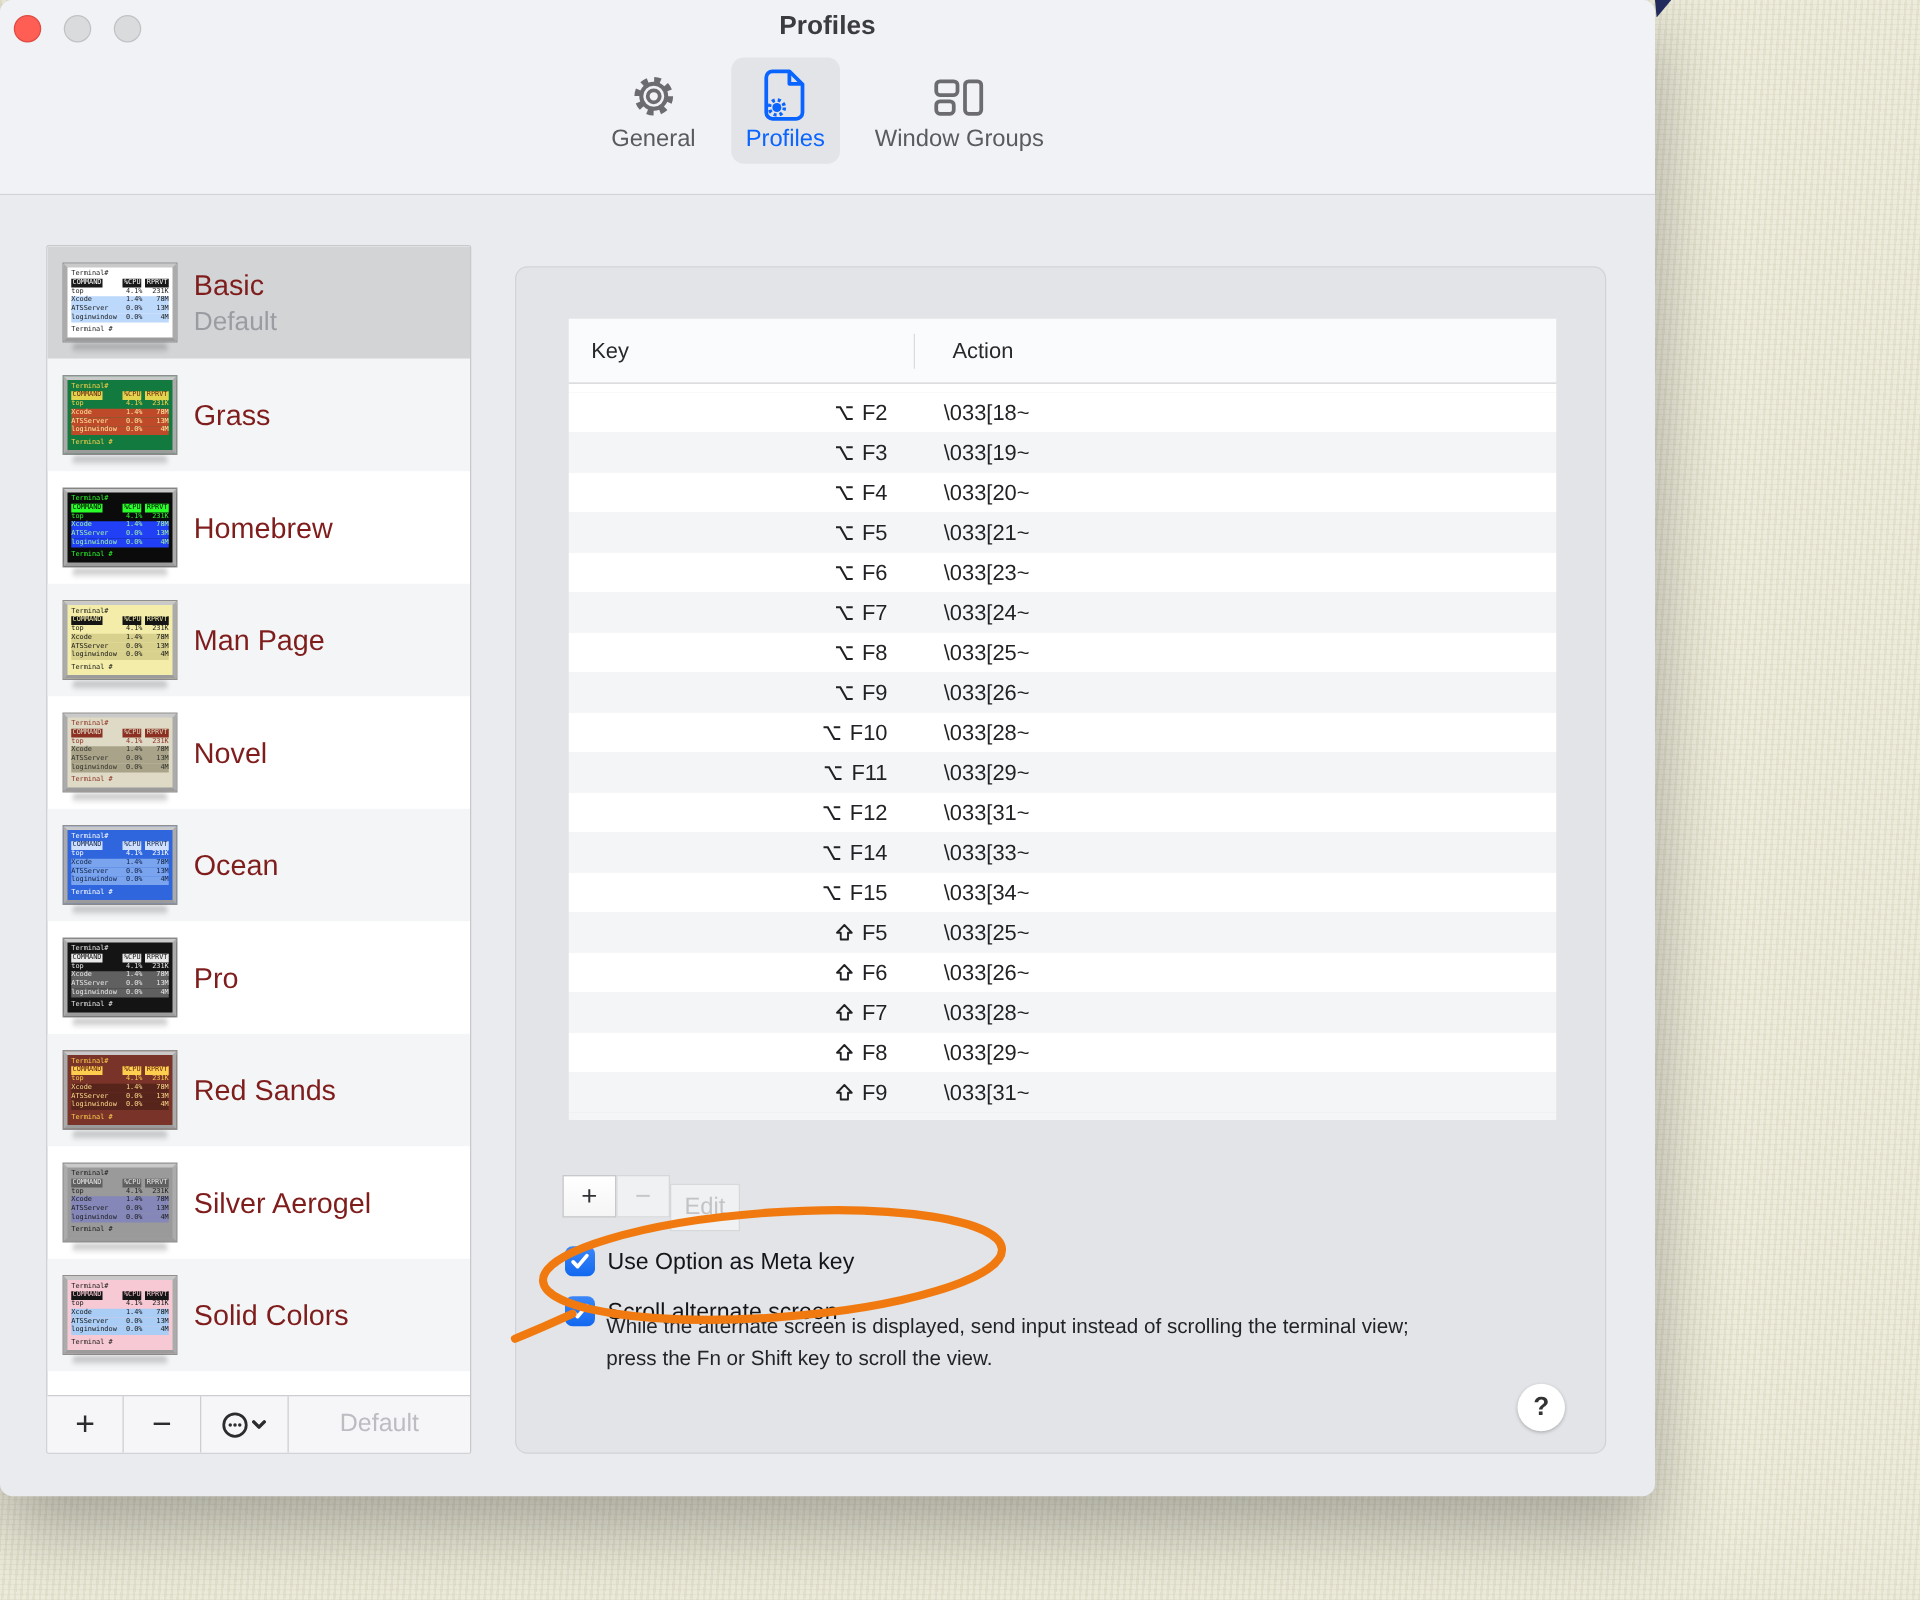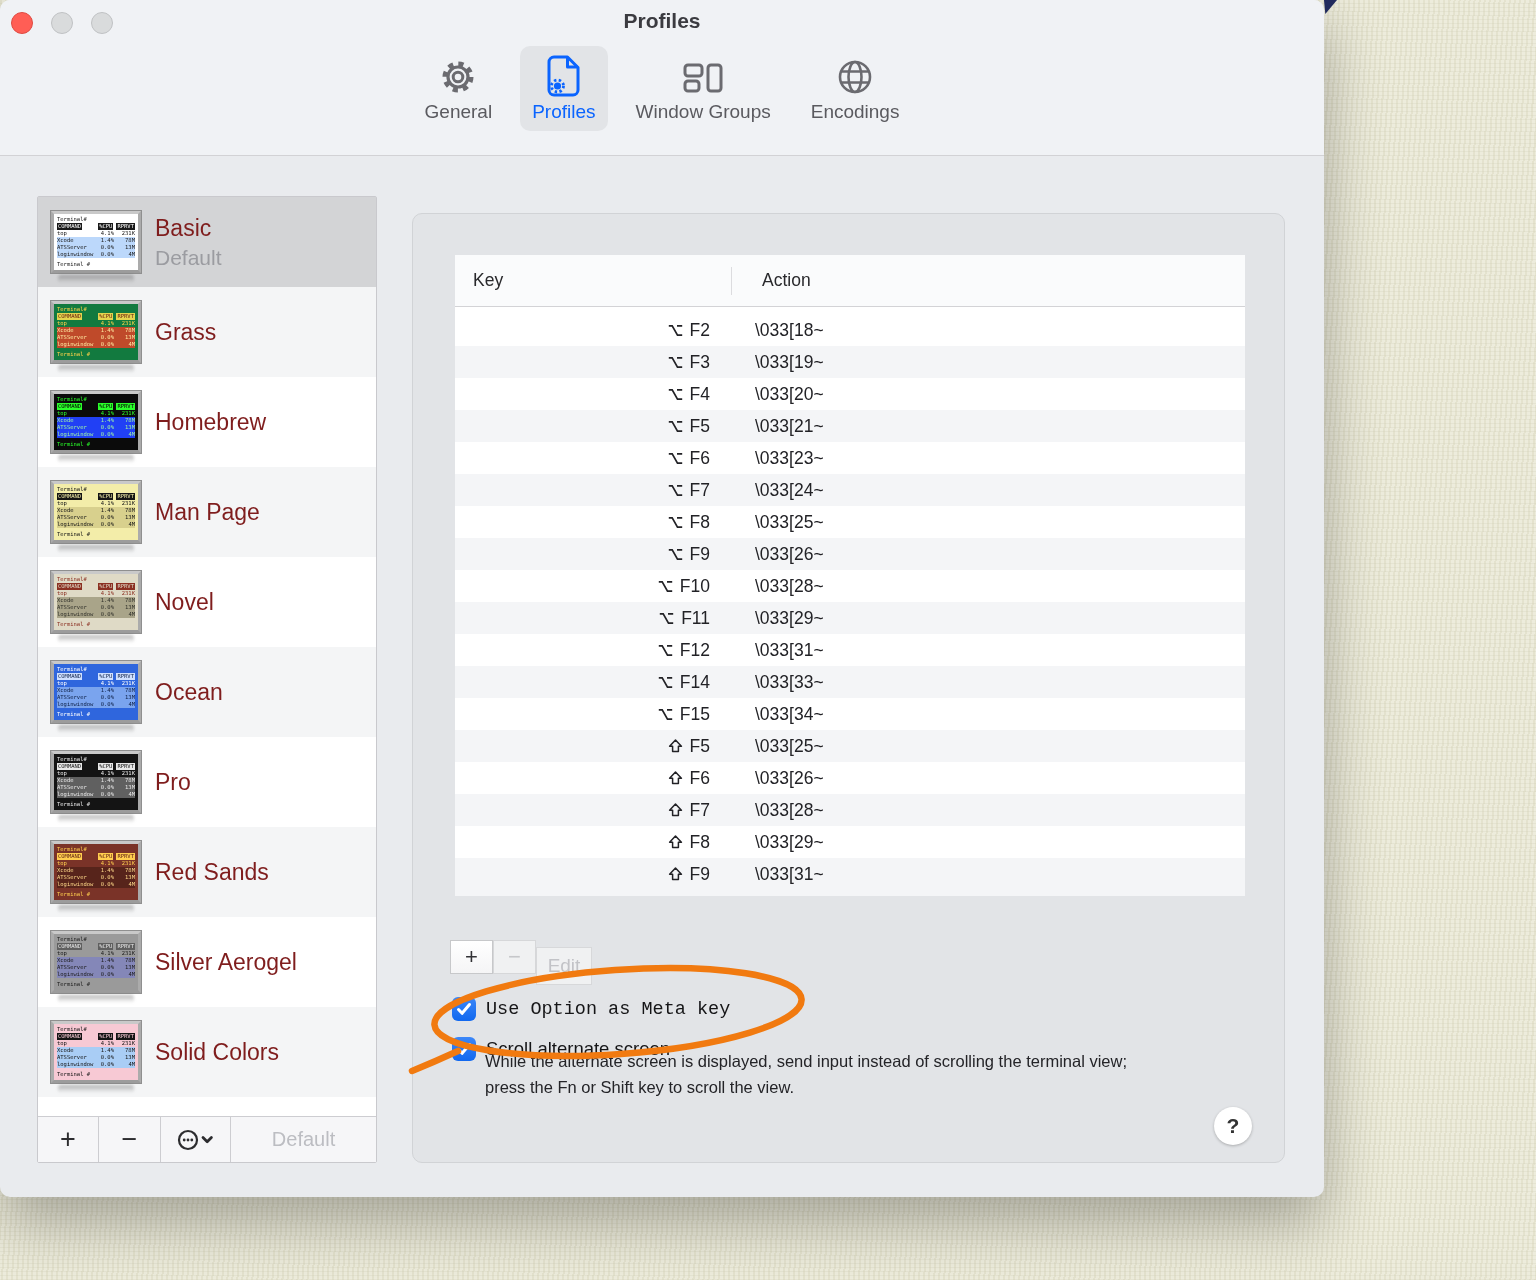--- a/index.html
+++ b/index.html
@@ -102,21 +102,21 @@
   .btnrow{position:absolute;left:450px;top:940px;width:200px;height:50px;}
   .sq-btn{position:absolute;width:43px;height:34px;border:1px solid #c7c8ca;
     background:linear-gradient(#ffffff,#f5f5f6);display:flex;align-items:center;justify-content:center;
     font-size:22px;color:#323236;}
   .sq-btn.b-remove{left:43px;background:rgba(252,252,252,.55);border-color:#d6d7d9;color:#c6c7ca;}
   .edit-btn{position:absolute;left:86px;top:7px;width:56px;height:38px;border:1.5px solid #d7d8da;
     background:rgba(246,247,247,.7);color:#c2c3c7;font-size:19px;display:flex;align-items:center;
     justify-content:center;}
   
   .cbrow{position:absolute;left:452px;display:flex;align-items:center;gap:10px;}
-  .cbrow.r1{top:997px;font-family:Liberation Mono, monospace;} .cbrow.r2{top:1037px;}
+  .cbrow.r1{top:997px;} .cbrow.r2{top:1037px;}
   .checkbox{width:24px;height:24px;border-radius:6px;background:linear-gradient(#3c87f8,#1168ef);
     display:flex;align-items:center;justify-content:center;flex:none;}
   .cb-label{font-size:18.5px;color:#151517;}
   .help-text{position:absolute;left:485px;top:1048px;width:668px;font-size:16.5px;line-height:26px;color:#242428;}
   .help-btn{position:absolute;left:1214px;top:1107px;width:38px;height:38px;border-radius:50%;
     background:#fff;box-shadow:0 1px 3px rgba(0,0,0,.25);display:flex;align-items:center;
     justify-content:center;font-size:21px;font-weight:600;color:#333;}
   .annotation{position:absolute;left:404px;top:960px;z-index:5;pointer-events:none;}
 </style>
 </head>
@@ -161,32 +161,20 @@
         <div class="tb-icon">
           <svg width="42" height="40" viewBox="0 0 42 40">
             <g fill="none" stroke="#6b6b70" stroke-width="3">
               <rect x="3" y="7" width="17" height="11" rx="3"></rect>
               <rect x="3" y="23" width="14" height="10" rx="3"></rect>
               <rect x="26" y="7" width="13" height="26" rx="3"></rect>
             </g>
           </svg>
         </div>
         <div class="tb-label">Window Groups</div>
-      </div>
-      <div class="tb-item">
-        <div class="tb-icon">
-          <svg width="42" height="42" viewBox="0 0 42 42">
-            <g fill="none" stroke="#6b6b70" stroke-width="2.6">
-              <circle cx="21" cy="21" r="15"></circle>
-              <ellipse cx="21" cy="21" rx="6.5" ry="15"></ellipse>
-              <path d="M7 15.5 H35 M7 26.5 H35"></path>
-            </g>
-          </svg>
-        </div>
-        <div class="tb-label">Encodings</div>
       </div>
     </div>
   </div>
 
   <div class="sidebar">
     <div class="profile-list">
         <div class="profile-item selected">
     <div class="thumb-col">
       <div class="thumb t-basic">
         <div class="mt-title">Terminal#</div>

